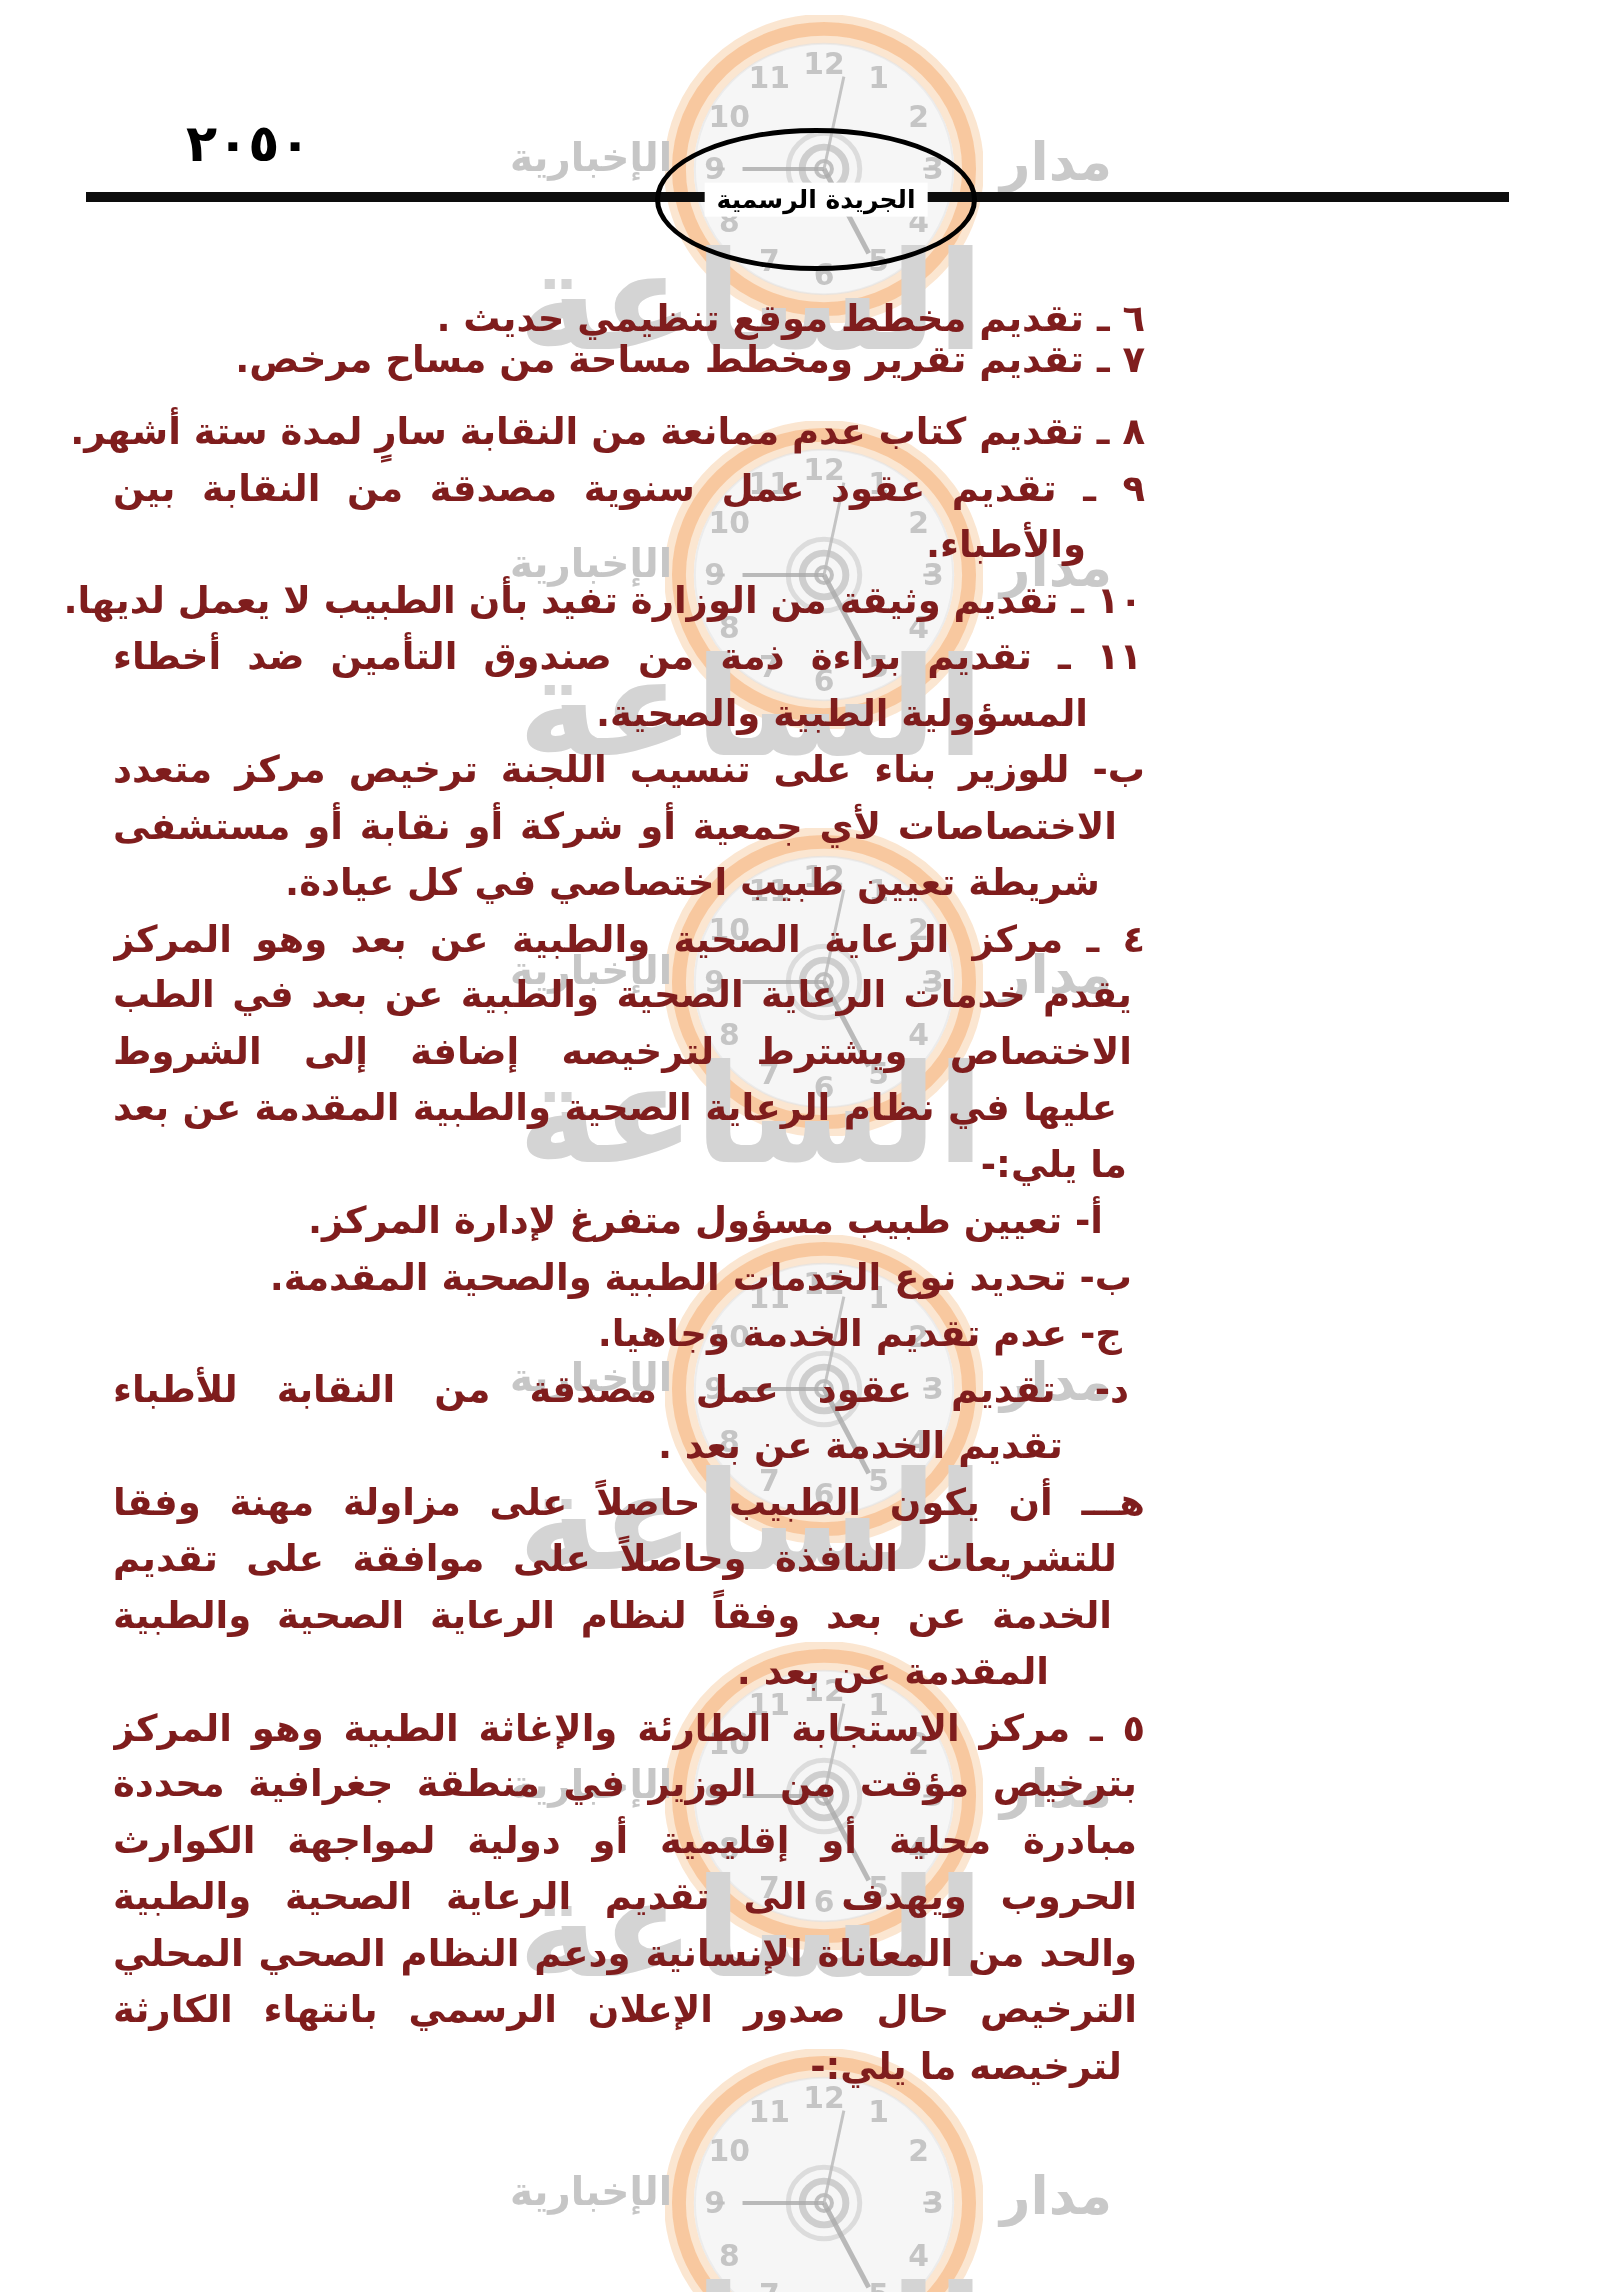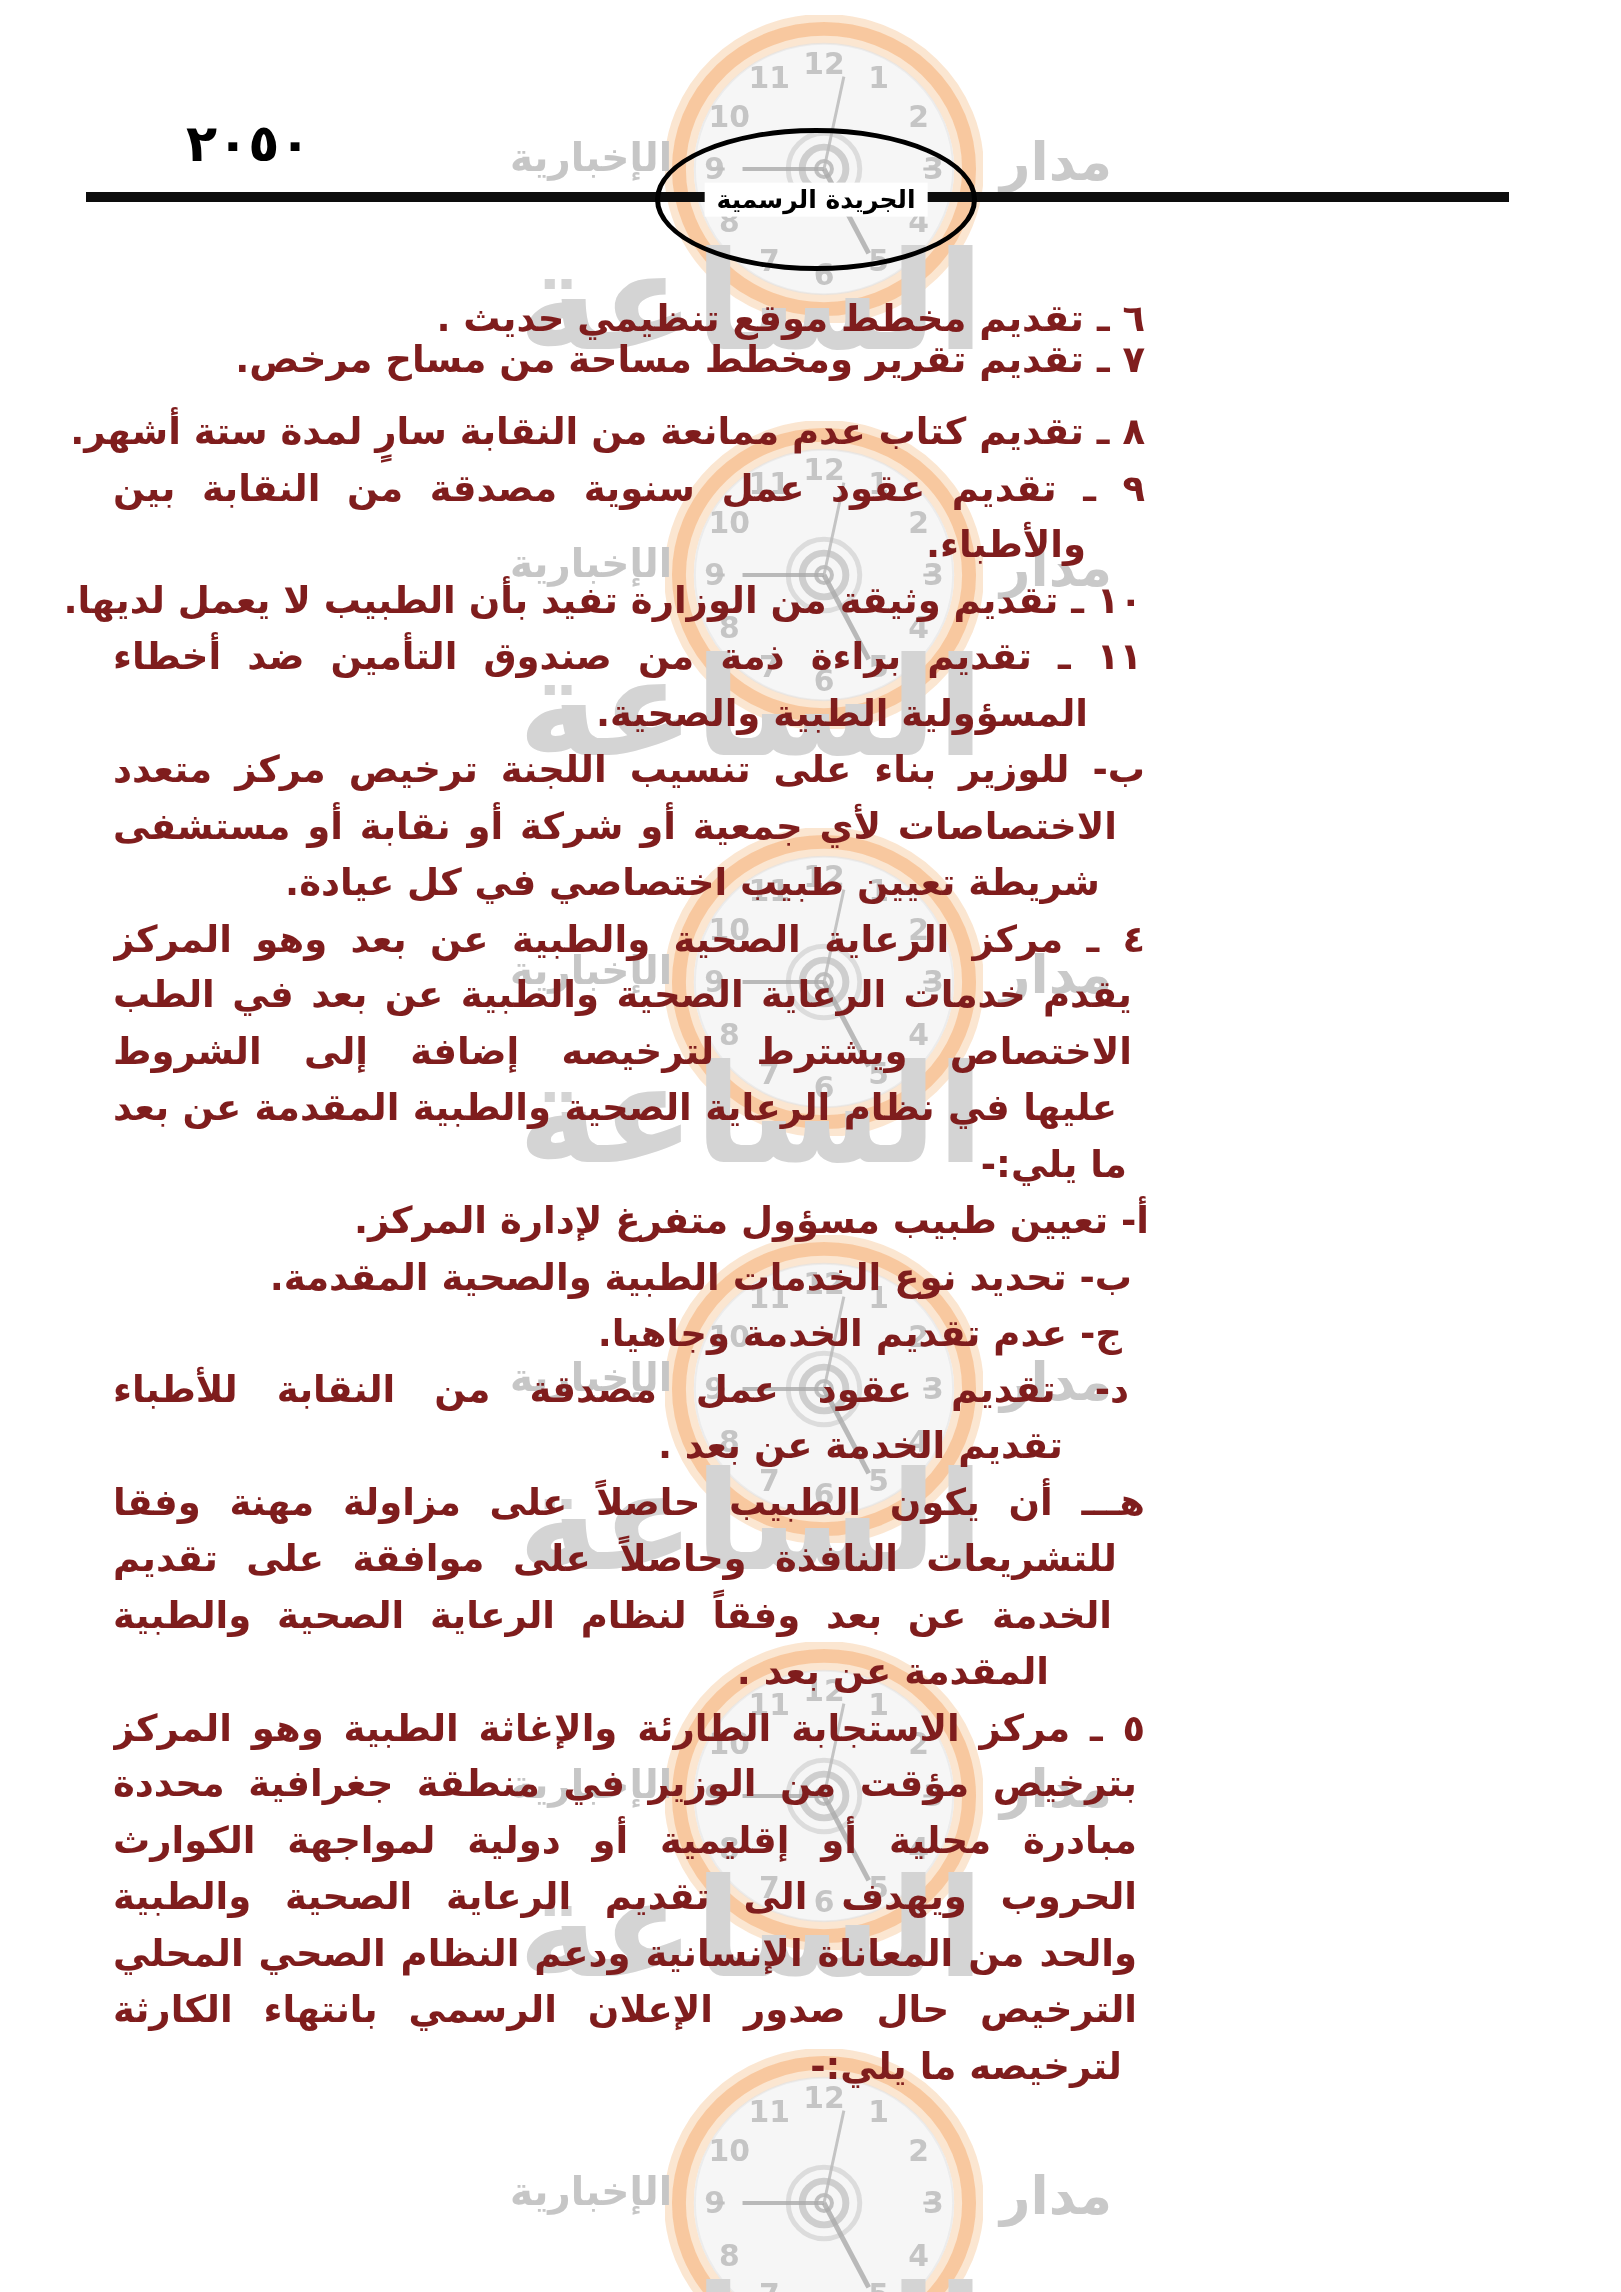--- a/index.html
+++ b/index.html
@@ -256,21 +256,21 @@
   <div class="line j" style="top:628px;right:479px;left:113px">١١ ـ تقديم براءة ذمة من صندوق التأمين ضد أخطاء</div>
   <div class="line" style="top:685px;right:533px">المسؤولية الطبية والصحية.</div>
   <div class="line j" style="top:741px;right:476px;left:113px">ب- للوزير بناء على تنسيب اللجنة ترخيص مركز متعدد</div>
   <div class="line j" style="top:798px;right:504px;left:113px">الاختصاصات لأي جمعية أو شركة أو نقابة أو مستشفى</div>
   <div class="line" style="top:854px;right:521px">شريطة تعيين طبيب اختصاصي في كل عيادة.</div>
   <div class="line j" style="top:911px;right:476px;left:113px">٤ ـ مركز الرعاية الصحية والطبية عن بعد وهو المركز الطبي الذي</div>
   <div class="line j" style="top:966px;right:489px;left:113px">يقدم خدمات الرعاية الصحية والطبية عن بعد في الطب العام أو</div>
   <div class="line j" style="top:1023px;right:489px;left:113px">الاختصاص ويشترط لترخيصه إضافة إلى الشروط المنصوص</div>
   <div class="line j" style="top:1079px;right:504px;left:113px">عليها في نظام الرعاية الصحية والطبية المقدمة عن بعد</div>
   <div class="line" style="top:1136px;right:494px">ما يلي:-</div>
-  <div class="line" style="top:1192px;right:472px">أ- تعيين طبيب مسؤول متفرغ لإدارة المركز.</div>
+  <div class="line" style="top:1192px;right:518px">أ- تعيين طبيب مسؤول متفرغ لإدارة المركز.</div>
   <div class="line" style="top:1249px;right:489px">ب- تحديد نوع الخدمات الطبية والصحية المقدمة.</div>
   <div class="line" style="top:1305px;right:499px">ج- عدم تقديم الخدمة وجاهيا.</div>
   <div class="line j" style="top:1361px;right:492px;left:113px">د- تقديم عقود عمل مصدقة من النقابة للأطباء المشاركين في</div>
   <div class="line" style="top:1417px;right:558px">تقديم الخدمة عن بعد .</div>
   <div class="line j" style="top:1530px;right:504px;left:113px">للتشريعات النافذة وحاصلاً على موافقة على تقديم</div>
   <div class="line j" style="top:1474px;right:476px;left:113px">هـــ أن يكون الطبيب حاصلاً على مزاولة مهنة وفقا</div>
   <div class="line j" style="top:1587px;right:509px;left:113px">الخدمة عن بعد وفقاً لنظام الرعاية الصحية والطبية</div>
   <div class="line" style="top:1643px;right:572px">المقدمة عن بعد .</div>
   <div class="line j" style="top:1700px;right:476px;left:113px">٥ ـ مركز الاستجابة الطارئة والإغاثة الطبية وهو المركز الذي ينشأ</div>
   <div class="line j" style="top:1755px;right:484px;left:113px">بترخيص مؤقت من الوزير في منطقة جغرافية محددة بناء على</div>

